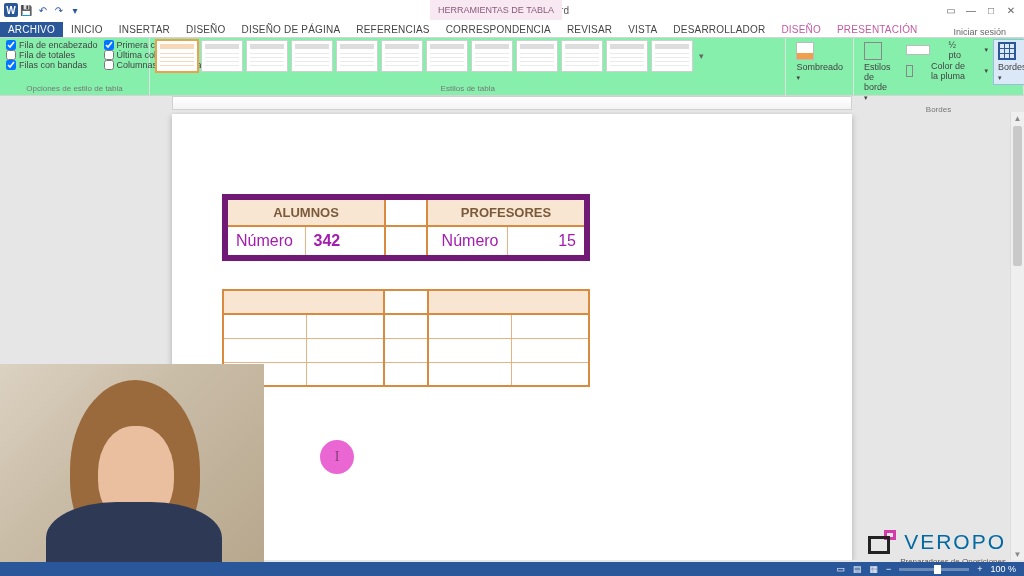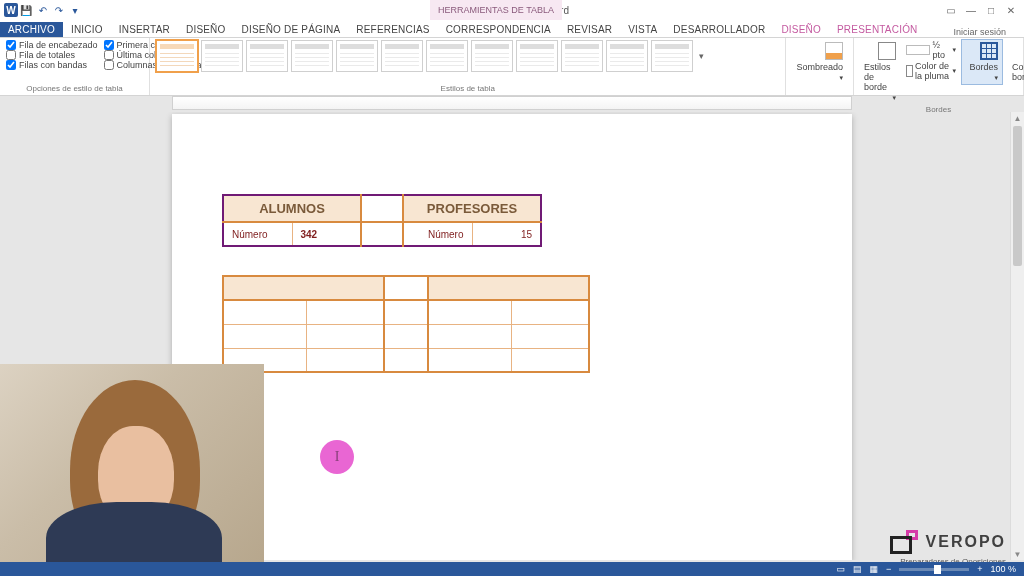--- a/index.html
+++ b/index.html
@@ -15,58 +15,58 @@
 
   
   .tabs { height: 18px; background: #fff; display: flex; align-items: flex-end; font-size: 10px; border-bottom: 1px solid #d4d4d4; }
   .tab { padding: 2px 8px; color: #444; cursor: pointer; text-transform: uppercase; letter-spacing: 0.2px; }
   .tab.file { background: #2a579a; color: #fff; }
   .tab.context { color: #c45aa0; }
   .tab.context.active { color: #c45aa0; }
   .tabs .login { margin-left: auto; padding-right: 18px; color: #666; font-size: 9px; }
 
   
-  .ribbon { height: 58px; background: #ffffff; display: flex; border-bottom: 1px solid #d4d4d4; font-size: 9px; color: #444; }
+  .ribbon { height: 58px; background: #86efac; display: flex; border-bottom: 1px solid #d4d4d4; font-size: 9px; color: #444; }
   .ribbon-group { border-right: 1px solid #e0e0e0; padding: 2px 6px; display: flex; flex-direction: column; justify-content: space-between; }
   .ribbon-group .group-label { font-size: 8px; color: #777; text-align: center; margin-top: 1px; }
   .style-options { display: grid; grid-template-columns: auto auto; column-gap: 6px; row-gap: 0; }
   .style-options label { display: flex; align-items: center; gap: 3px; font-size: 9px; color: #444; white-space: nowrap; }
   .style-options input { width: 10px; height: 10px; }
 
   .mini-gallery { display: flex; gap: 3px; align-items: center; }
   .mini-style { width: 42px; height: 32px; background: #fff; border: 1px solid #cfcfcf; position: relative; }
   .mini-style::before { content:""; position:absolute; inset:3px; background:
     linear-gradient(#ddd,#ddd) 0 0/100% 5px no-repeat,
     repeating-linear-gradient(#fff,#fff 3px,#eaeaea 3px,#eaeaea 4px) 0 6px/100% calc(100% - 6px);
   }
   .mini-style.sel { outline: 2px solid #f0a04b; outline-offset:-1px; }
   .mini-style.sel::before { background:
     linear-gradient(#f7d9b8,#f7d9b8) 0 0/100% 5px no-repeat,
     repeating-linear-gradient(#fff,#fff 3px,#f3d8bb 3px,#f3d8bb 4px) 0 6px/100% calc(100% - 6px);
   }
 
-  .ribbon-btn { display: flex; flex-direction: column; align-items: flex-end; justify-content: center; gap: 2px; padding: 2px 4px; min-width: 40px; }
+  .ribbon-btn { display: flex; flex-direction: column; align-items: flex-start; justify-content: center; gap: 2px; padding: 2px 4px; min-width: 40px; }
   .ribbon-btn .ic { width: 18px; height: 18px; display: inline-block; }
   .ribbon-btn.active { outline: 1px solid #9bbbe0; background: #dbe8f7; }
 
   .border-opts { display: flex; flex-direction: column; gap: 1px; font-size: 9px; }
-  .border-opts .row { display: flex; align-items: center; gap: 2px; }
+  .border-opts .row { display: flex; align-items: center; gap: 18px; }
   .border-opts .swatch { width: 30px; height: 10px; border: 1px solid #bbb; background: #fff; }
 
   
   .ruler-wrap { height: 16px; background: #e6e6e6; display: flex; justify-content: center; }
   .ruler { width: 680px; height: 14px; background: linear-gradient(#fff,#f4f4f4); border: 1px solid #d0d0d0; position: relative; font-size: 7px; color: #888; }
 
   
   .doc-area { position: absolute; left: 0; right: 0; top: 112px; bottom: 16px; overflow: hidden; display: flex; justify-content: center; }
   .page { width: 680px; background: #fff; box-shadow: 0 2px 6px rgba(0,0,0,0.25); margin-top: 2px; padding: 80px 50px; position: relative; }
 
   
-  table.wt { border-collapse: collapse; border: 2px solid #701a75; width: 320px; table-layout: fixed; }
-  table.wt td, table.wt th { border: 1px solid #e8b382; font-size: 10px; color: #7f1d1d; padding: 5px 8px; height: 24px; }
+  table.wt { border-collapse: collapse; border: 6px solid #701a75; width: 368px; table-layout: fixed; }
+  table.wt td, table.wt th { border: 1px solid #e8b382; font-size: 16px; color: #a21caf; padding: 5px 8px; height: 24px; }
   table.wt th { background: #f8e6d2; font-weight: 700; color: #7a5a3a; text-align: center; font-size: 13px; border-bottom: 2px solid #d88a3f; }
   table.wt .sep { border-left: 2px solid #d88a3f; border-right: 2px solid #d88a3f; background:#fff; width: 42px; }
   table.wt td:first-child { width: 80px; }
   table.wt td.val { width: 74px; font-weight: bold; }
   table.wt .rlabel { text-align: right; width: 80px; }
   table.wt .rval { text-align: right; width: 74px; }
 
   table.wt2 { border-collapse: collapse; border: 2px solid #d88a3f; width: 368px; table-layout: fixed; margin-top: 28px; }
   table.wt2 td, table.wt2 th { border: 1px solid #e8b382; height: 24px; }
   table.wt2 th { background: #f8e6d2; border-bottom: 2px solid #d88a3f; }
@@ -92,21 +92,21 @@
   .vscroll .thumb { position: absolute; left: 2px; right: 2px; top: 14px; height: 140px; background: #c9c9c9; border-radius: 2px; }
   .vscroll .arrow { position: absolute; left: 0; right: 0; height: 12px; display:flex; align-items:center; justify-content:center; color:#888; font-size:8px; }
   .vscroll .arrow.up { top: 0; }
   .vscroll .arrow.down { bottom: 0; }
 
   
   .brand { position: absolute; right: 18px; bottom: 22px; display: flex; align-items: center; gap: 8px; }
   .brand .mark { width: 28px; height: 24px; position: relative; }
   .brand .mark .big { position:absolute; left:0; bottom:0; width:22px; height:18px; border:3px solid #222; }
   .brand .mark .small { position:absolute; right:0; top:0; width:12px; height:10px; border:3px solid #d63aa8; }
-  .brand .txt { font-size: 16px; letter-spacing: 2px; color: #404040; font-weight: 700; }
+  .brand .txt { font-size: 21px; letter-spacing: 2px; color: #0369a1; font-weight: 400; }
   .brand .sub { position:absolute; right:0; bottom:-12px; font-size:8px; color:#555; }
 
   
   .context-title { position:absolute; top:0; left:430px; height:20px; display:flex; align-items:center; font-size:9px; background:#f7e8f2; color:#8a5a7c; padding:0 8px; }
   .context-title::before { content:""; }
 
 </style>
 </head>
 <body>
 

